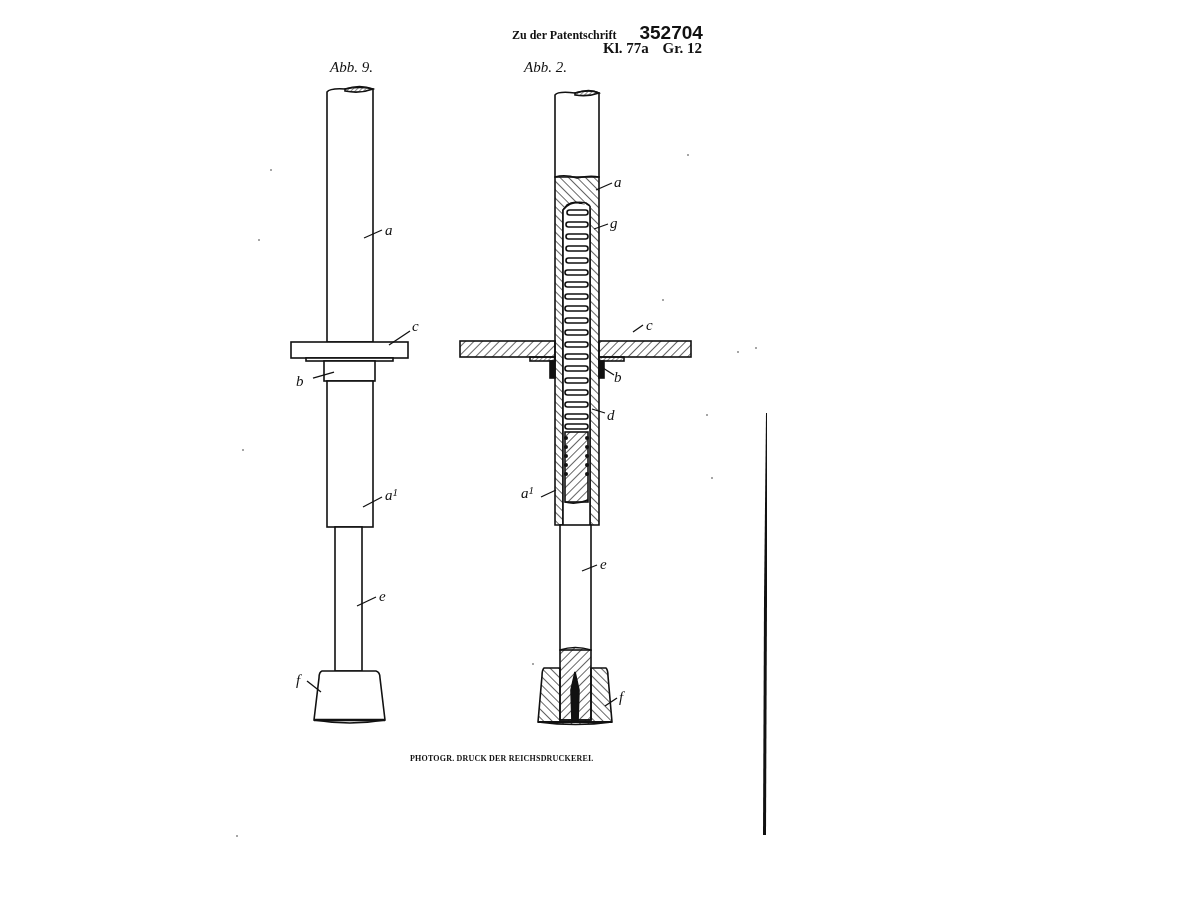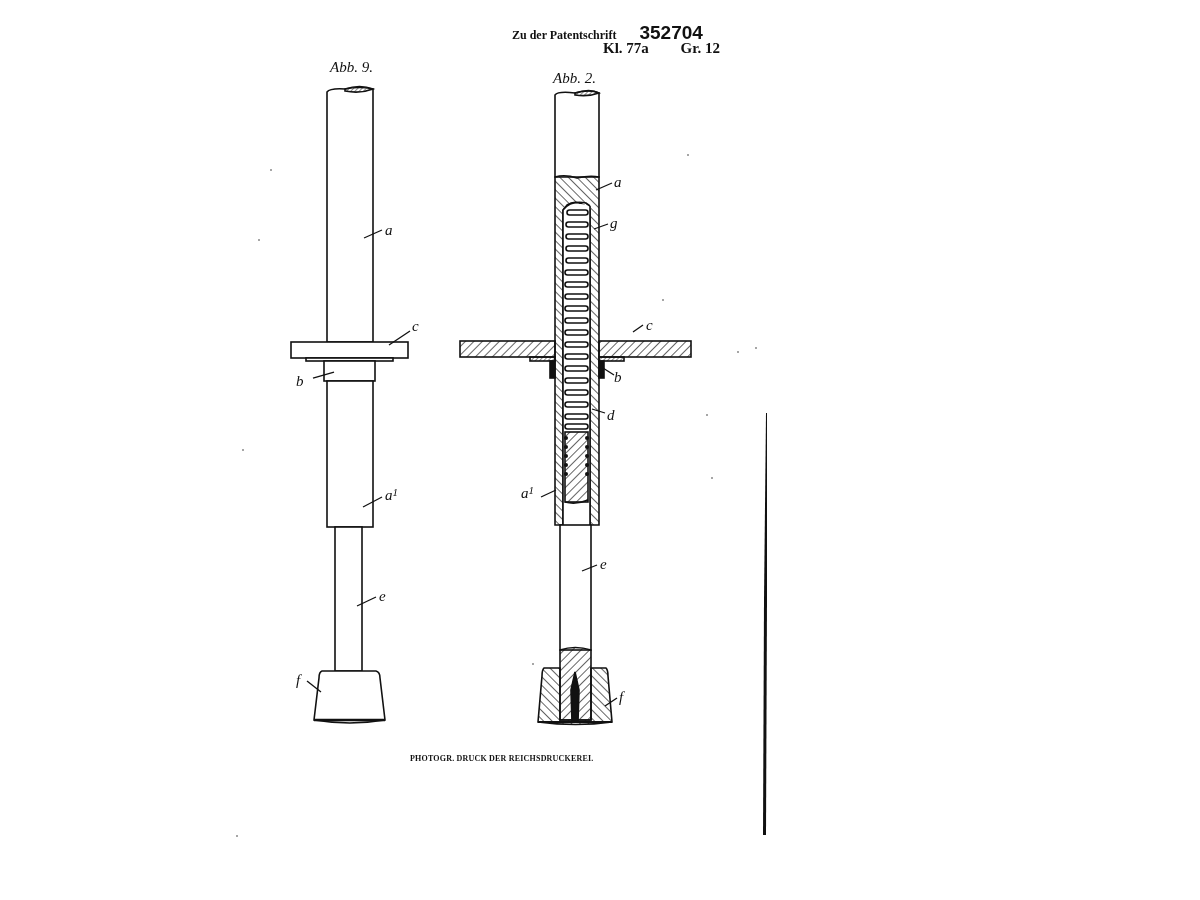--- a/index.html
+++ b/index.html
@@ -3,42 +3,42 @@
 <meta charset="utf-8">
 <style>
   html, body { margin: 0; padding: 0; background: #ffffff; }
   body { width: 1200px; height: 900px; position: relative; overflow: hidden;
          font-family: "DejaVu Serif", serif; color: #111; }
   .header-line1 { position: absolute; left: 512px; top: 22px; font-family: "Liberation Serif", serif;
                   font-size: 12px; font-weight: bold; white-space: nowrap; }
   .header-line1 .num { font-size: 19px; font-family: "Liberation Sans", sans-serif; font-weight: bold; margin-left: 20px; }
   .header-line2 { position: absolute; left: 603px; top: 40px; font-family: "Liberation Serif", serif;
                   font-size: 15px; font-weight: bold; white-space: nowrap; }
-  .header-line2 .gr { margin-left: 28px; }
+  .header-line2 .gr { margin-left: 10px; }
   .fig-caption { position: absolute; font-family: "Liberation Serif", serif; font-style: italic;
                  font-size: 15px; top: 59px; }
   .footer { position: absolute; left: 410px; top: 754px; font-family: "Liberation Serif", serif;
             font-size: 8px; font-weight: bold; letter-spacing: 0.2px; text-align: center; }
   .label { font-family: "Liberation Serif", serif; font-style: italic; font-size: 15px; fill: #111; }
   svg { position: absolute; left: 0; top: 0; }
 </style>
 </head>
 <body>
 
 <div class="header-line1">
   <span>Zu der Patentschrift</span>
   <span class="num">352704</span>
 </div>
 <div class="header-line2">
   <span>Kl. 77a</span>
   <span class="gr">Gr. 12</span>
 </div>
 
 <div class="fig-caption" style="left:330px;">Abb. 9.</div>
-<div class="fig-caption" style="left:553px;margin-top:11px;">Abb. 2.</div>
+<div class="fig-caption" style="left:524px;">Abb. 2.</div>
 
 <svg width="1200" height="900" viewBox="0 0 1200 900">
   <defs>
     <pattern id="hatchR" patternUnits="userSpaceOnUse" width="6" height="6" patternTransform="rotate(45)">
       <line x1="0" y1="0" x2="0" y2="6" stroke="#111" stroke-width="1.3"></line>
     </pattern>
     <pattern id="hatchL" patternUnits="userSpaceOnUse" width="6" height="6" patternTransform="rotate(-45)">
       <line x1="0" y1="0" x2="0" y2="6" stroke="#111" stroke-width="1.3"></line>
     </pattern>
     <pattern id="hatchFine" patternUnits="userSpaceOnUse" width="3" height="3" patternTransform="rotate(45)">

